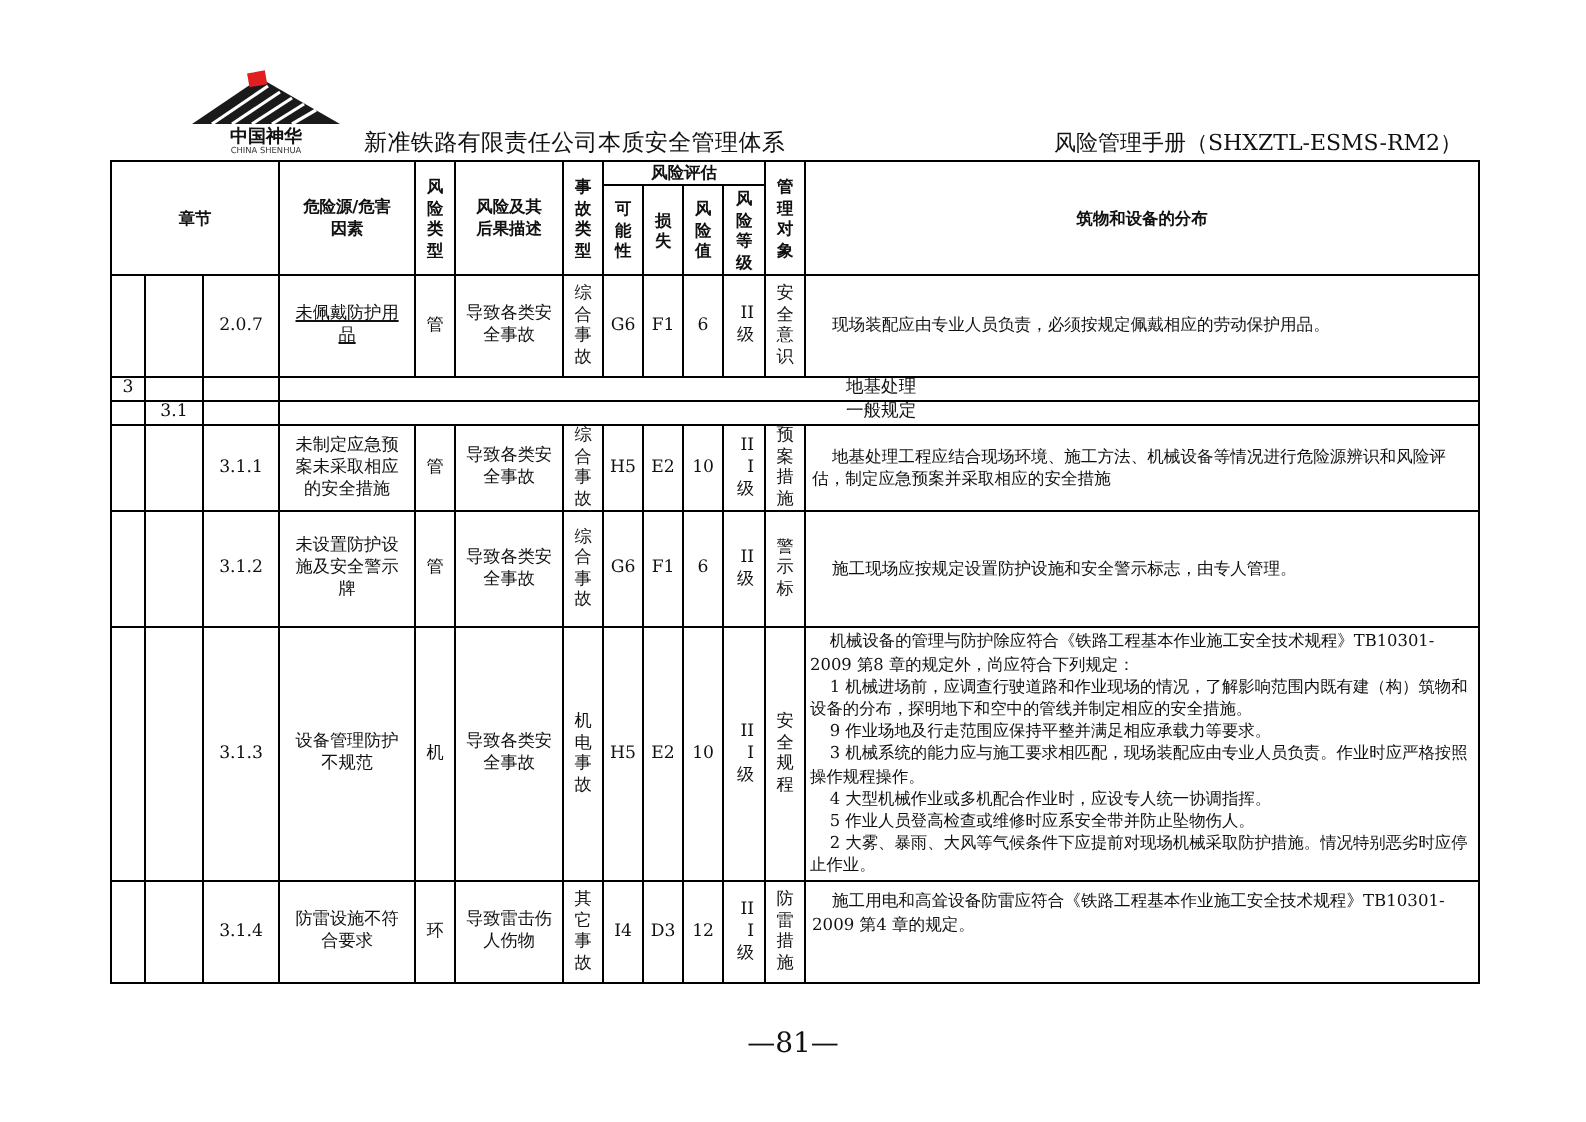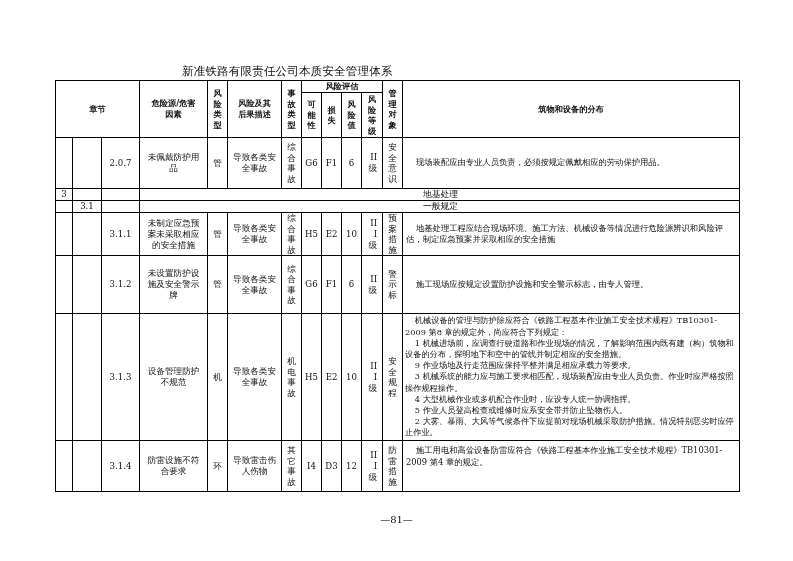--- a/index.html
+++ b/index.html
@@ -12,27 +12,41 @@
   table.risk { position:absolute; left:55px; top:80px; border-collapse:collapse;
                table-layout:fixed; width:684px; font-size:8.6px; }
   table.risk td, table.risk th { border:1px solid #000; padding:0; text-align:center;
                vertical-align:middle; line-height:11px; overflow:hidden; }
   table.risk th { font-family:"DejaVu Sans","Liberation Sans",sans-serif; font-weight:bold; font-size:8.2px; }
   .vt { display:block; width:10px; margin:0 auto; word-break:break-all; line-height:10.5px; }
   .lv { line-height:11px;text-align:right; }
   .measure { text-align:left !important; padding:2px 3px !important; font-size:8.3px; line-height:11.5px !important; }
   .measure p { margin:0; text-indent:1.2em; }
   .sec-cell { text-align:right; padding-left:2px !important; font-size:8.8px; }
-  .footer { position:absolute; left:0; width:793px; top:514px; text-align:center; font-size:10px; }
+  .footer { position:absolute; left:0; width:793px; top:514px; text-align:center; font-size:14px; }
 </style>
 </head>
 <body>
 
 <div class="page-header">
+  <div class="logo">
+    <svg width="86" height="44" viewBox="0 0 86 44">
+      <polygon points="6,29 40,6 80,29" fill="#1a1a1a"></polygon>
+      <line x1="16" y1="29" x2="44" y2="10" stroke="#fff" stroke-width="1.6"></line>
+      <line x1="26" y1="29" x2="50" y2="13" stroke="#fff" stroke-width="1.6"></line>
+      <line x1="36" y1="29" x2="56" y2="16" stroke="#fff" stroke-width="1.6"></line>
+      <line x1="46" y1="29" x2="62" y2="19" stroke="#fff" stroke-width="1.6"></line>
+      <line x1="56" y1="29" x2="68" y2="22" stroke="#fff" stroke-width="1.6"></line>
+      <rect x="34" y="3" width="9" height="7" fill="#e02020" transform="rotate(-10 38 6)"></rect>
+      <text x="43" y="38" text-anchor="middle" font-size="9" font-weight="bold" fill="#111" font-family="DejaVu Sans, sans-serif">中国神华</text>
+      <text x="43" y="43.5" text-anchor="middle" font-size="4.2" fill="#333" font-family="DejaVu Sans, sans-serif">CHINA SHENHUA</text>
+    </svg>
+  </div>
   <div class="company">新准铁路有限责任公司本质安全管理体系</div>
+  <div class="manual">风险管理手册（SHXZTL-ESMS-RM2）</div>
 </div>
 
 <table class="risk">
   <colgroup>
     <col style="width:17px">
       <col style="width:29px">
       <col style="width:38px">
       <col style="width:68px">
     <col style="width:20px">
       <col style="width:54px">
@@ -78,21 +92,21 @@
     <th>
           <span class="vt">风险等级</span>
         </th>
   </tr>
 
   <tr style="height:51px">
     <td></td>
     <td></td>
     <td>2.0.7</td>
     <td>
-          <span style="display:block;width:54px;margin:0 auto;">未佩戴防护用品</span>
+          <span style="display:block;width:54px;margin:0 auto;text-decoration:underline;">未佩戴防护用品</span>
         </td>
     <td>管</td>
     <td>
           <span style="display:block;width:46px;margin:0 auto;">导致各类安全事故</span>
         </td>
     <td>
           <span class="vt">综合事故</span>
         </td>
     <td>G6</td>
     <td>F1</td>

